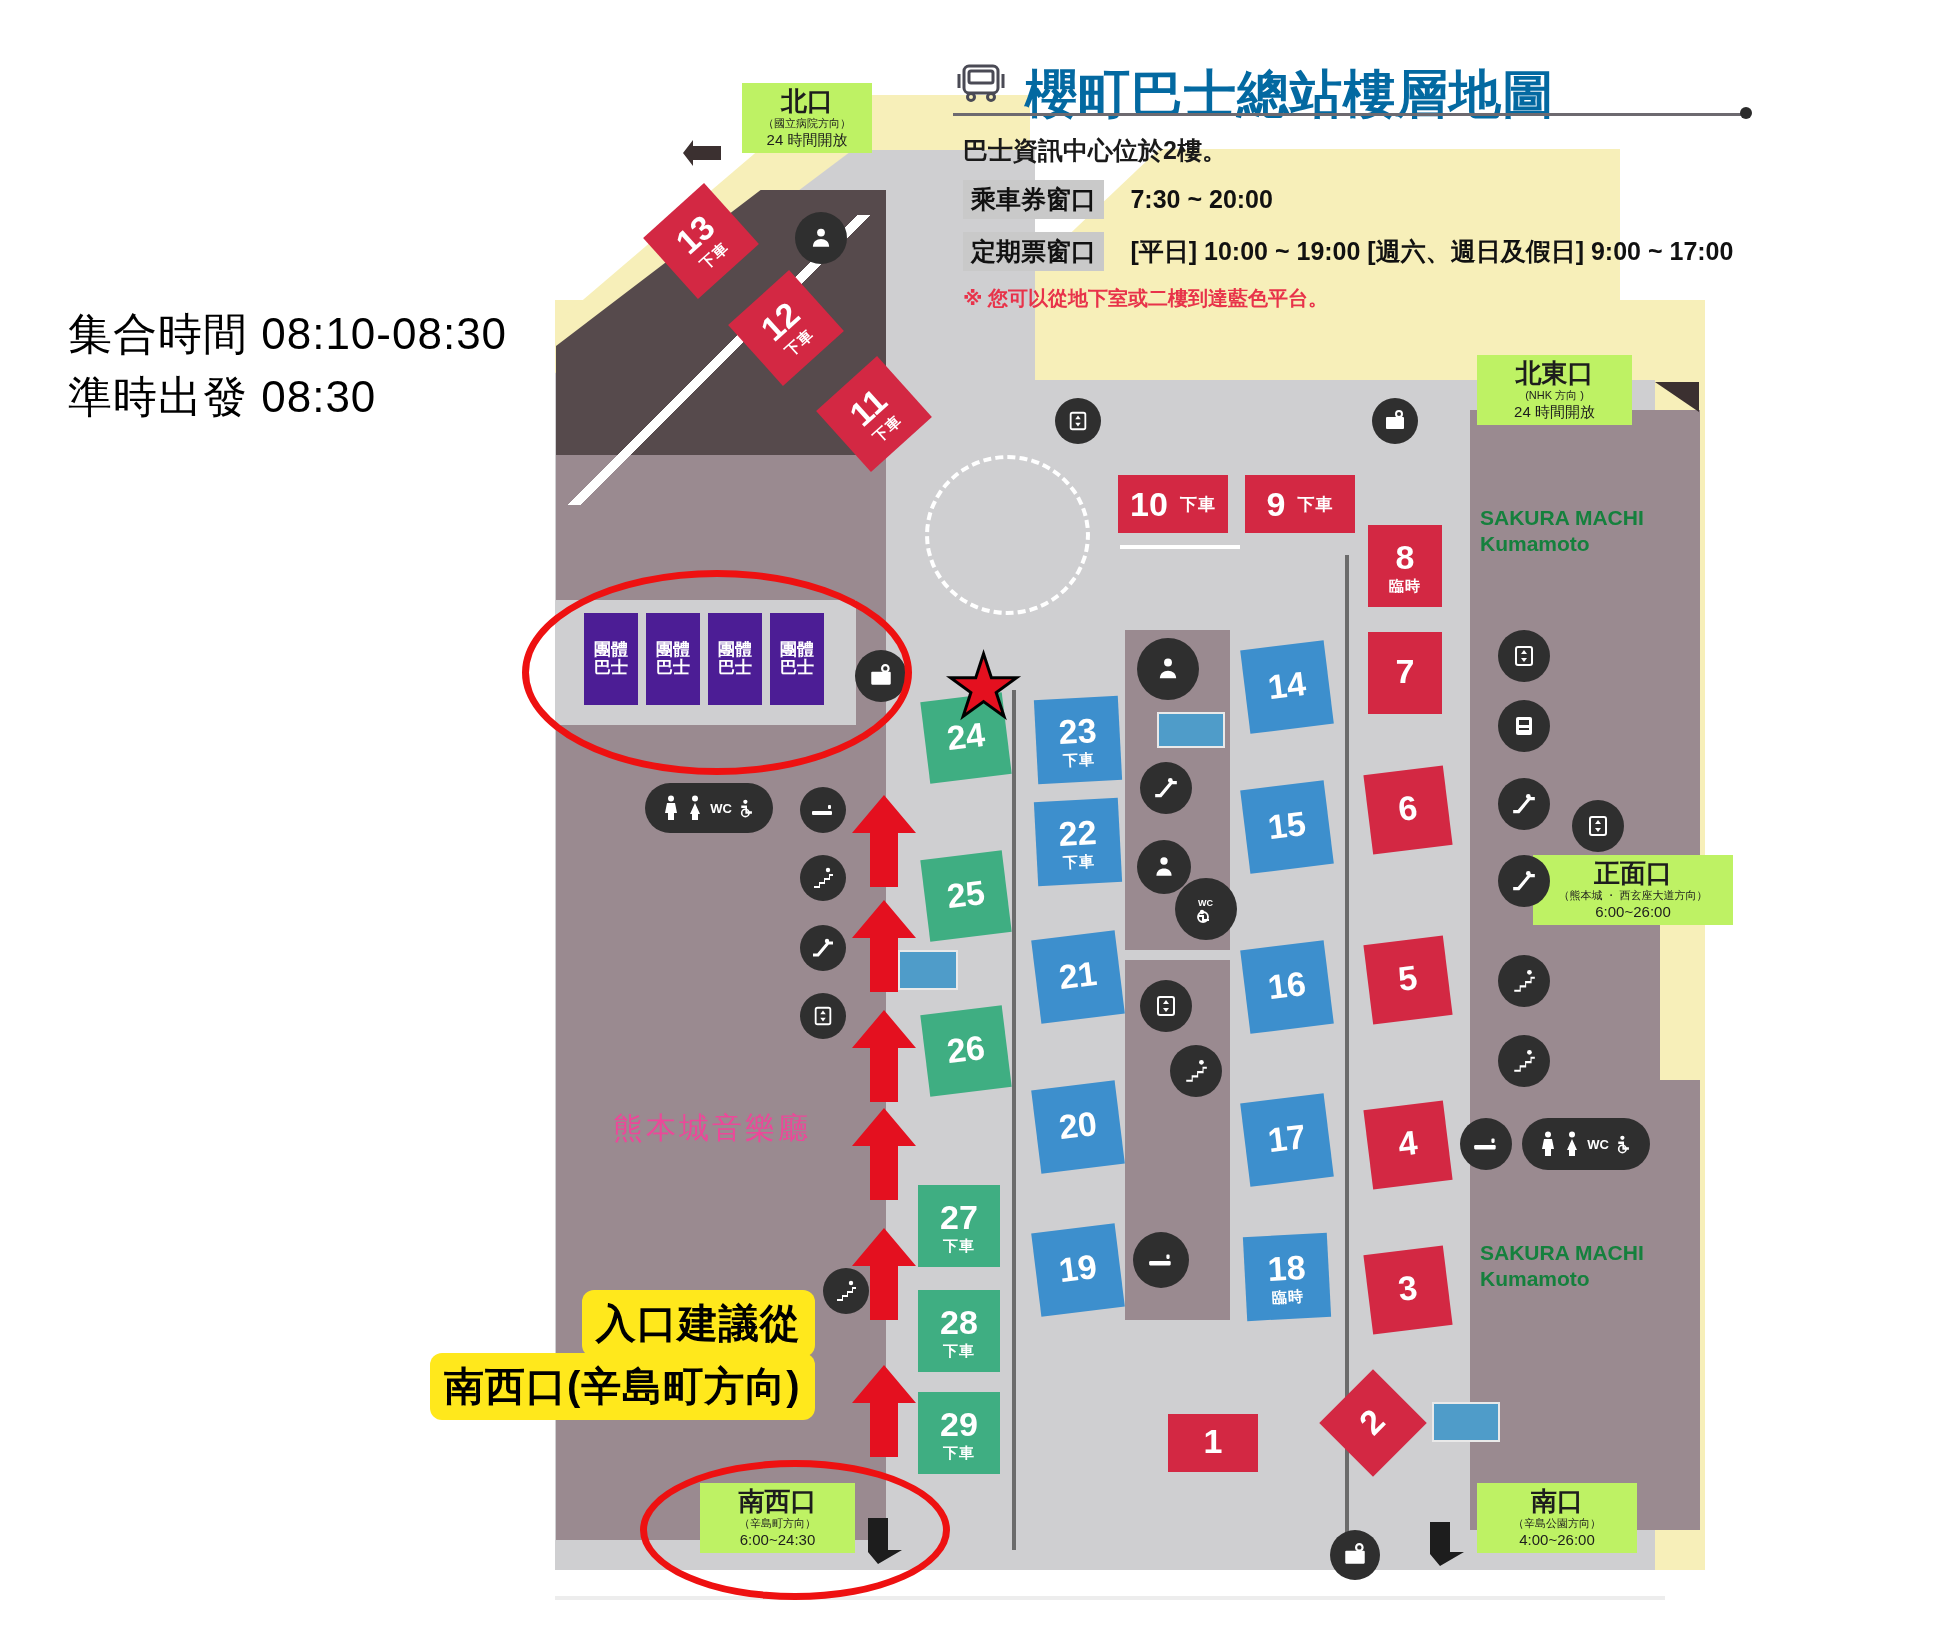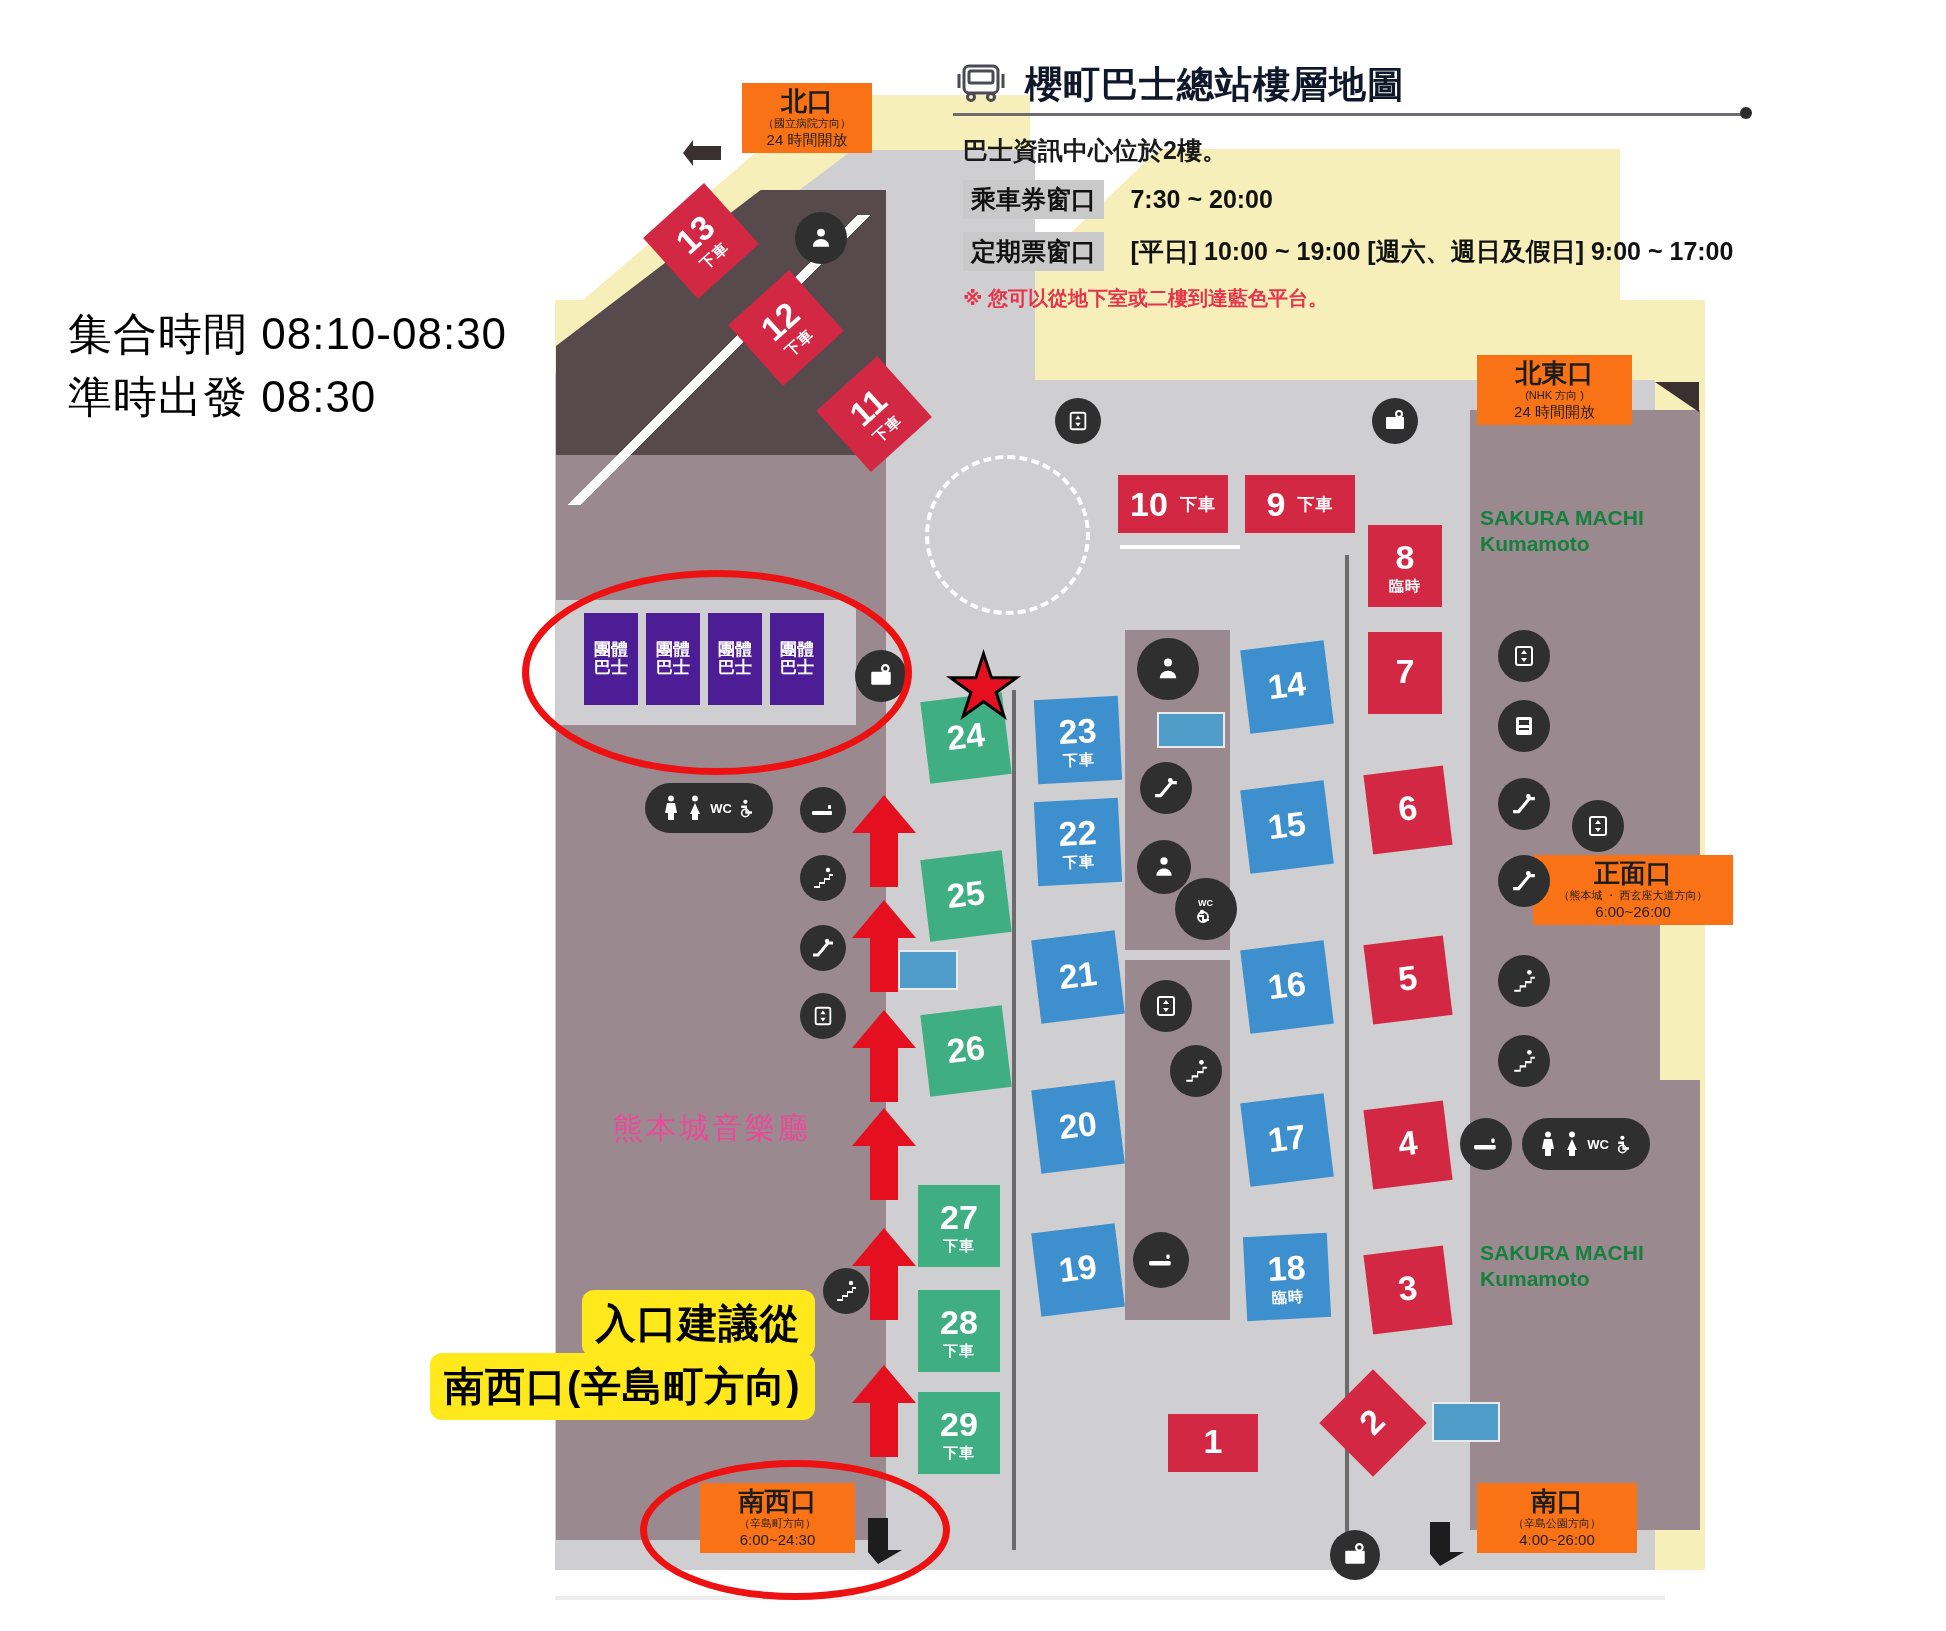--- a/index.html
+++ b/index.html
@@ -3,21 +3,21 @@
 <meta charset="utf-8">
 <style>
   html,body{margin:0;padding:0;background:#ffffff;}
   body{font-family:"Liberation Sans","DejaVu Sans",sans-serif;}
   #root{position:relative;width:1946px;height:1631px;overflow:hidden;background:#fff;}
 
   
   .abs{position:absolute;box-sizing:border-box;}
 
   
-  .hdr-title{font-size:37px;font-weight:bold;color:#0f172a;letter-spacing:1px;white-space:nowrap;}
+  .hdr-title{font-size:52px;font-weight:bold;color:#0369a1;letter-spacing:1px;white-space:nowrap;}
   .hdr-rule{background:#6d6a70;height:3px;}
   .hdr-dot{width:12px;height:12px;border-radius:50%;background:#2b2b2b;}
   .hdr-sub{font-size:25px;color:#1a1a1a;font-weight:bold;white-space:nowrap;}
   .hdr-chip{background:#c9c9c9;color:#111;font-size:25px;font-weight:bold;padding:3px 8px;white-space:nowrap;display:inline-block;}
   .hdr-val{font-size:25px;font-weight:bold;color:#111;white-space:nowrap;}
   .hdr-note{font-size:20px;font-weight:bold;color:#e8334a;white-space:nowrap;}
 
   
   .bus-ico{width:56px;height:44px;}
 
@@ -39,21 +39,21 @@
   .bay .sub{font-size:15px;margin-top:4px;letter-spacing:1px;}
   .bay.red{background:#d32843;}
   .bay.blue{background:#3d8fcd;}
   .bay.green{background:#3fae82;}
   .bay.grp{background:#4c1d95;}
   .bay.grp .gl{font-size:17px;font-weight:bold;line-height:1.05;text-align:center;}
   .bay.row{flex-direction:row;gap:12px;align-items:center;}
   .bay.row .sub{margin-top:0;font-size:17px;}
 
   
-  .ent{background:#f97316;text-align:center;color:#1d1d1d;padding:4px 6px;}
+  .ent{background:#bef264;text-align:center;color:#1d1d1d;padding:4px 6px;}
   .ent .t{font-size:26px;font-weight:bold;line-height:1.15;}
   .ent .s{font-size:11px;line-height:1.25;}
   .ent .h{font-size:15px;line-height:1.25;}
 
   
   .fic{background:#2f2f2f;border-radius:50%;display:flex;align-items:center;justify-content:center;color:#fff;}
   .fpill{background:#2f2f2f;border-radius:26px;display:flex;align-items:center;justify-content:center;gap:6px;color:#fff;}
   .fic svg,.fpill svg{display:block;}
 
   

